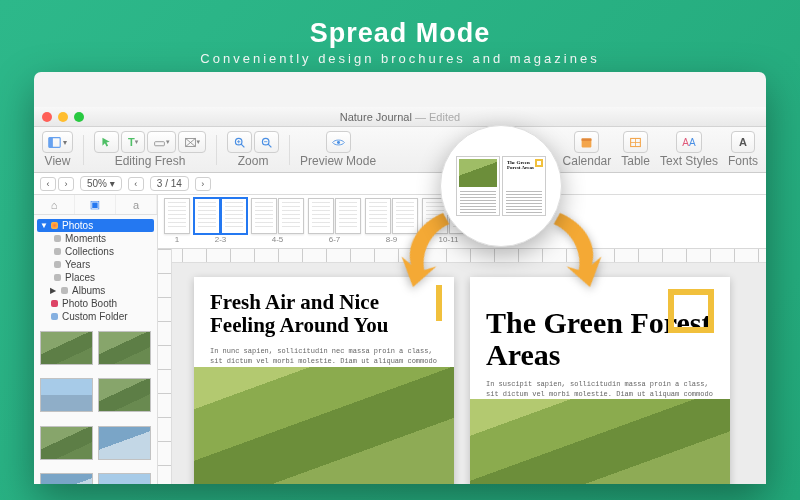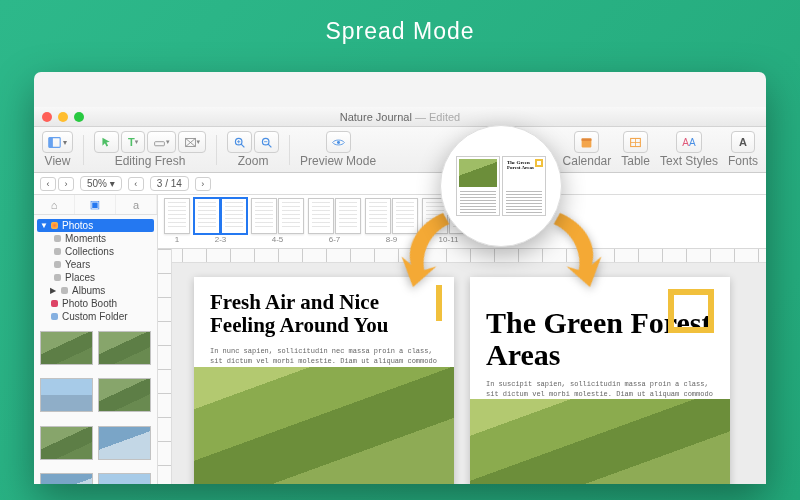--- a/index.html
+++ b/index.html
@@ -1,18 +1,18 @@
 <!DOCTYPE html>
 <html><head>
 <meta charset="utf-8">
 <style>
 * { margin:0; padding:0; box-sizing:border-box; font-family: -apple-system, "Helvetica Neue", Arial, sans-serif; }
 body { width:800px; height:500px; background:linear-gradient(135deg,#2db88a,#22a779); overflow:hidden; position:relative; }
 .promo { text-align:center; padding:18px 0 8px; color:#fff; }
-.promo h1 { font-weight:400; font-size:23px; letter-spacing:1px; }
+.promo h1 { font-weight:700; font-size:27px; letter-spacing:1px; }
 .promo p { font-size:13px; letter-spacing:3px; opacity:.95; margin-top:2px; }
 .window { position:absolute; left:34px; top:72px; width:732px; height:412px; background:#f4f4f4; border-radius:7px 7px 0 0; box-shadow:0 15px 40px rgba(0,0,0,.35); overflow:hidden; }
 .titlebar { height:20px; background:linear-gradient(#f8f8f8,#e9e9e9); border-bottom:1px solid #d3d3d3; display:flex; align-items:center; padding:0 8px; position:relative;margin-top:35px; }
 .dots { display:flex; gap:6px; }
 .dot { width:10px; height:10px; border-radius:50%; }
 .d-r{background:#ff5f57}.d-y{background:#ffbd2e}.d-g{background:#28c940}
 .wtitle { position:absolute; left:0; right:0; text-align:center; font-size:11px; color:#676767; }
 .wtitle .ed { color:#aaa; }
 .toolbar { height:46px; background:linear-gradient(#f9f9f9,#efefef); border-bottom:1px solid #ccc; display:flex; align-items:center; padding:0 8px; gap:10px; }
 .tgroup { display:flex; flex-direction:column; align-items:center; gap:1px; }
@@ -71,20 +71,21 @@
 .arrow { position:absolute; width:60px; height:80px; z-index:4; }
 .arrow.a1 { left:398px; top:210px; transform:rotate(22deg); }
 .arrow.a2 { left:545px; top:210px; transform:rotate(-22deg) scaleX(-1); }
 .arrow svg { width:100%; height:100%; filter:drop-shadow(0 3px 4px rgba(0,0,0,.25)); }
 </style>
 </head>
 <body>
 
 <div class="promo">
   <h1>Spread Mode</h1>
+  <p>Conveniently design brochures and magazines</p>
 </div>
 
 <div class="window">
   <div class="titlebar">
     <div class="dots">
       <div class="dot d-r"></div>
       <div class="dot d-y"></div>
       <div class="dot d-g"></div>
     </div>
     <div class="wtitle">

